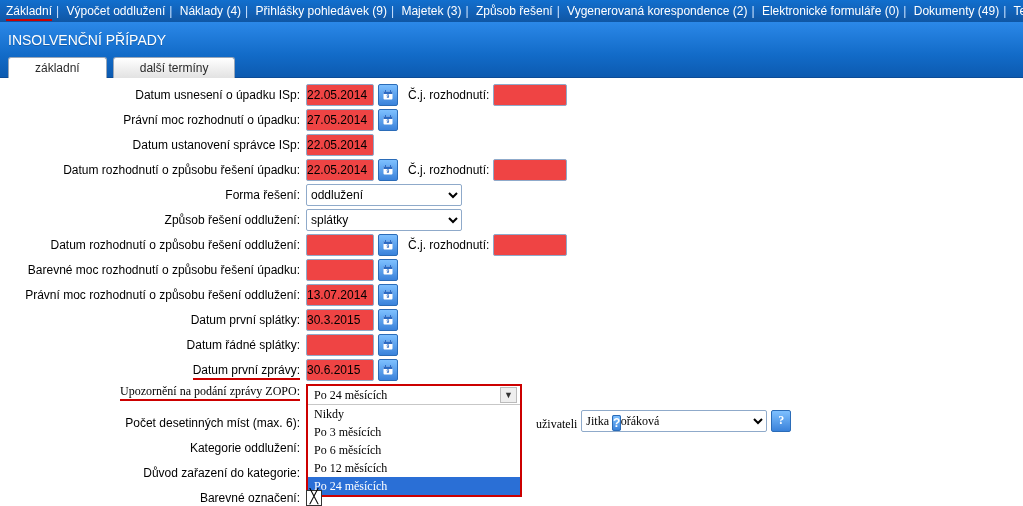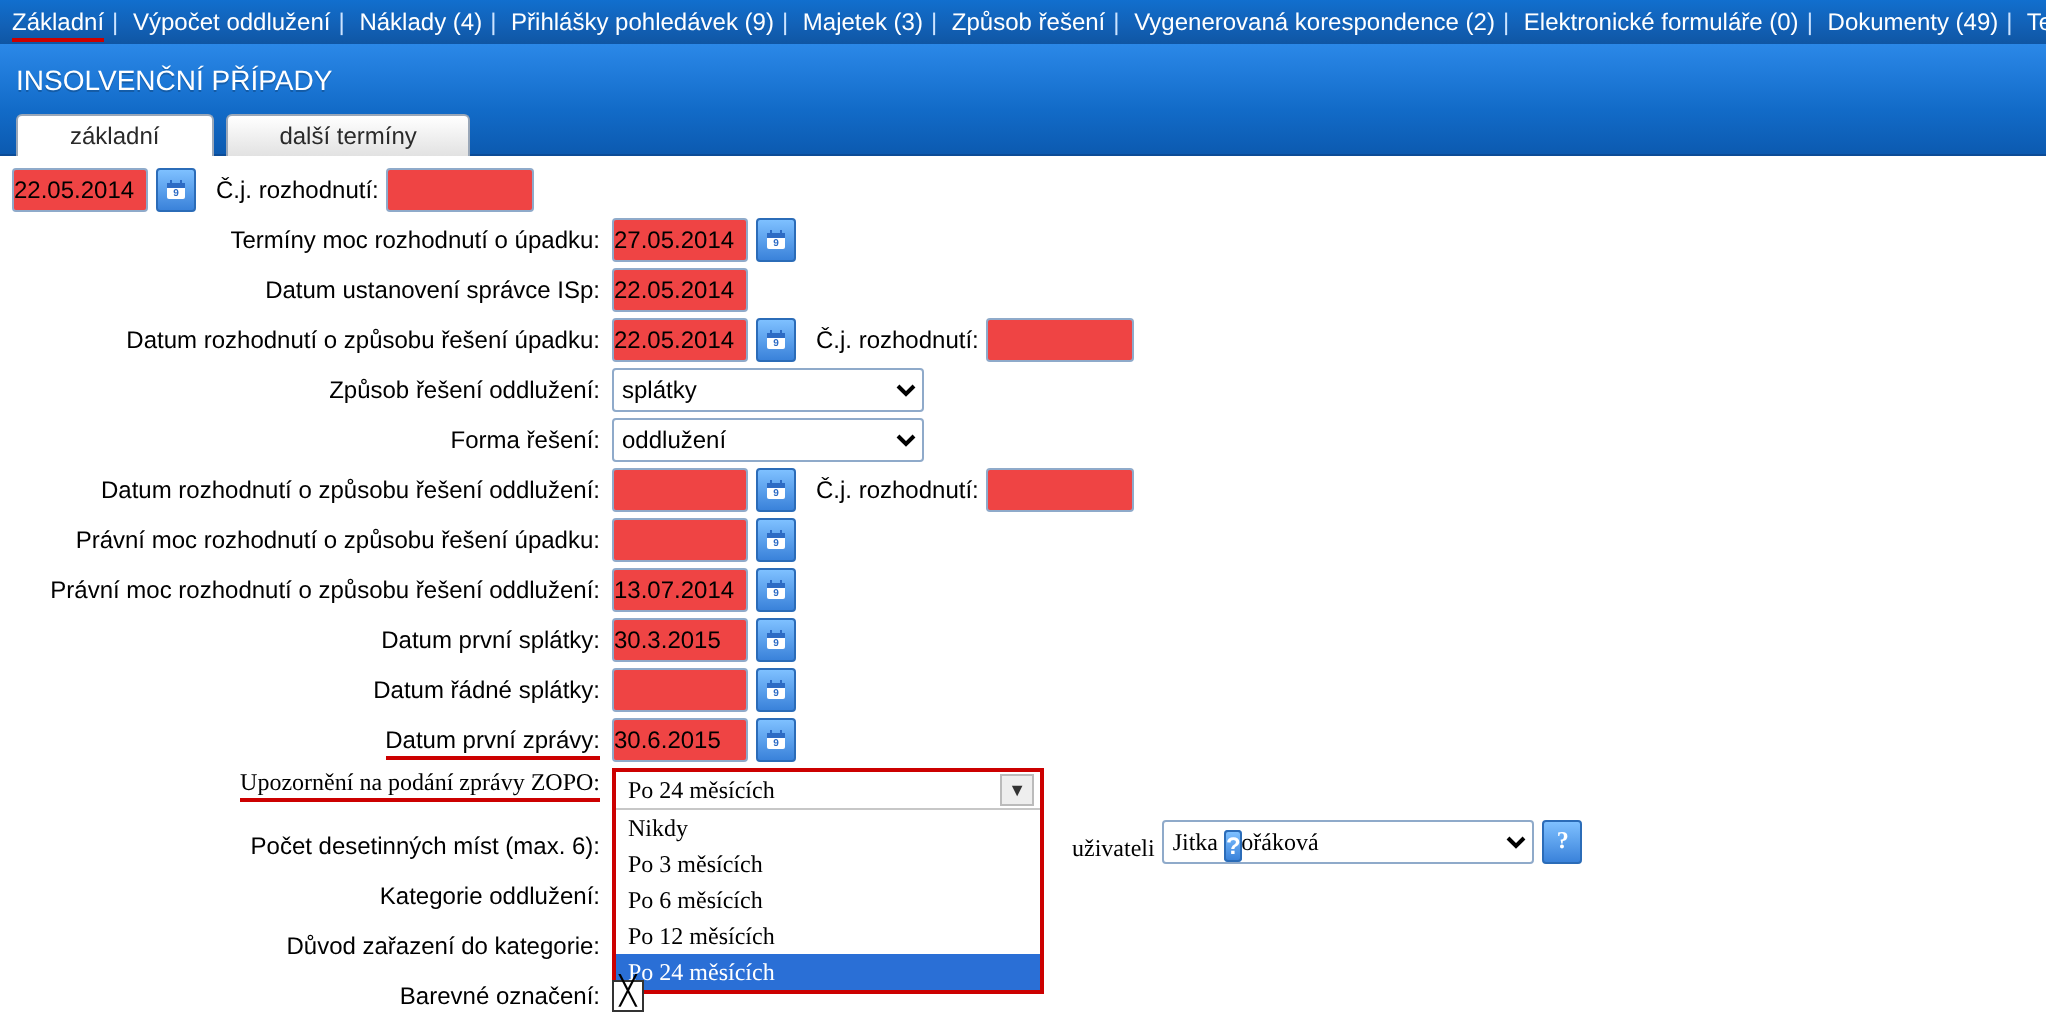--- a/index.html
+++ b/index.html
@@ -205,38 +205,39 @@
   <div class="band-title">INSOLVENČNÍ PŘÍPADY</div>
   <div class="tabs-row">
     <div class="tab active">základní</div>
     <div class="tab">další termíny</div>
   </div>
 </div>
 
 <div class="form-area">
 
   <div class="row">
+    <div class="label-col"><span>Datum usnesení o úpadku ISp:</span></div>
     <div class="fields">
       <input type="text" class="date-input" value="22.05.2014" style="">
       <span class="cal-btn">
         <svg viewBox="0 0 24 24">
             <rect x="3" y="5" width="18" height="16" rx="2" fill="#fff"></rect>
             <rect x="3" y="5" width="18" height="5" fill="#2d6bc4"></rect>
             <rect x="6" y="2" width="2" height="5" fill="#2d6bc4"></rect>
             <rect x="16" y="2" width="2" height="5" fill="#2d6bc4"></rect>
             <text x="12" y="18" text-anchor="middle" font-size="10" fill="#2d6bc4" font-family="Arial" font-weight="bold">9</text>
           </svg>
       </span>
       <span class="aux-label">Č.j. rozhodnutí:</span>
       <input type="text" class="text-input small" value="" style="">
     </div>
   </div>
 
   <div class="row">
-    <div class="label-col"><span>Termíny moc rozhodnutí o úpadku:</span></div>
+    <div class="label-col"><span>Právní moc rozhodnutí o úpadku:</span></div>
     <div class="fields">
       <input type="text" class="date-input" value="27.05.2014" style="">
       <span class="cal-btn">
           <svg viewBox="0 0 24 24">
             <rect x="3" y="5" width="18" height="16" rx="2" fill="#fff"></rect>
             <rect x="3" y="5" width="18" height="5" fill="#2d6bc4"></rect>
             <rect x="6" y="2" width="2" height="5" fill="#2d6bc4"></rect>
             <rect x="16" y="2" width="2" height="5" fill="#2d6bc4"></rect>
             <text x="12" y="18" text-anchor="middle" font-size="10" fill="#2d6bc4" font-family="Arial" font-weight="bold">9</text>
           </svg>
@@ -259,61 +260,61 @@
           <svg viewBox="0 0 24 24">
             <rect x="3" y="5" width="18" height="16" rx="2" fill="#fff"></rect>
             <rect x="3" y="5" width="18" height="5" fill="#2d6bc4"></rect>
             <rect x="6" y="2" width="2" height="5" fill="#2d6bc4"></rect>
             <rect x="16" y="2" width="2" height="5" fill="#2d6bc4"></rect>
             <text x="12" y="18" text-anchor="middle" font-size="10" fill="#2d6bc4" font-family="Arial" font-weight="bold">9</text>
           </svg>
         </span>
       <span class="aux-label">Č.j. rozhodnutí:</span>
       <input type="text" class="text-input small" value="" style="">
+    </div>
+  </div>
+
+  <div class="row">
+    <div class="label-col"><span>Forma řešení:</span></div>
+    <div class="fields">
+      <select class="form-select w1">
+        <option>oddlužení</option>
+      </select>
     </div>
   </div>
 
   <div class="row">
     <div class="label-col"><span>Způsob řešení oddlužení:</span></div>
     <div class="fields">
       <select class="form-select w1">
         <option>splátky</option>
       </select>
     </div>
   </div>
 
   <div class="row">
-    <div class="label-col"><span>Forma řešení:</span></div>
-    <div class="fields">
-      <select class="form-select w1">
-        <option>oddlužení</option>
-      </select>
-    </div>
-  </div>
-
-  <div class="row">
     <div class="label-col"><span>Datum rozhodnutí o způsobu řešení oddlužení:</span></div>
     <div class="fields">
       <input type="text" class="date-input" value="" style="">
       <span class="cal-btn">
           <svg viewBox="0 0 24 24">
             <rect x="3" y="5" width="18" height="16" rx="2" fill="#fff"></rect>
             <rect x="3" y="5" width="18" height="5" fill="#2d6bc4"></rect>
             <rect x="6" y="2" width="2" height="5" fill="#2d6bc4"></rect>
             <rect x="16" y="2" width="2" height="5" fill="#2d6bc4"></rect>
             <text x="12" y="18" text-anchor="middle" font-size="10" fill="#2d6bc4" font-family="Arial" font-weight="bold">9</text>
           </svg>
         </span>
       <span class="aux-label">Č.j. rozhodnutí:</span>
       <input type="text" class="text-input small" value="" style="">
     </div>
   </div>
 
   <div class="row">
-    <div class="label-col"><span>Právní moc rozhodnutí o způsobu řešení úpadku:</span></div>
+    <div class="label-col"><span>Barevné moc rozhodnutí o způsobu řešení úpadku:</span></div>
     <div class="fields">
       <input type="text" class="date-input" value="" style="">
       <span class="cal-btn">
           <svg viewBox="0 0 24 24">
             <rect x="3" y="5" width="18" height="16" rx="2" fill="#fff"></rect>
             <rect x="3" y="5" width="18" height="5" fill="#2d6bc4"></rect>
             <rect x="6" y="2" width="2" height="5" fill="#2d6bc4"></rect>
             <rect x="16" y="2" width="2" height="5" fill="#2d6bc4"></rect>
             <text x="12" y="18" text-anchor="middle" font-size="10" fill="#2d6bc4" font-family="Arial" font-weight="bold">9</text>
           </svg>

